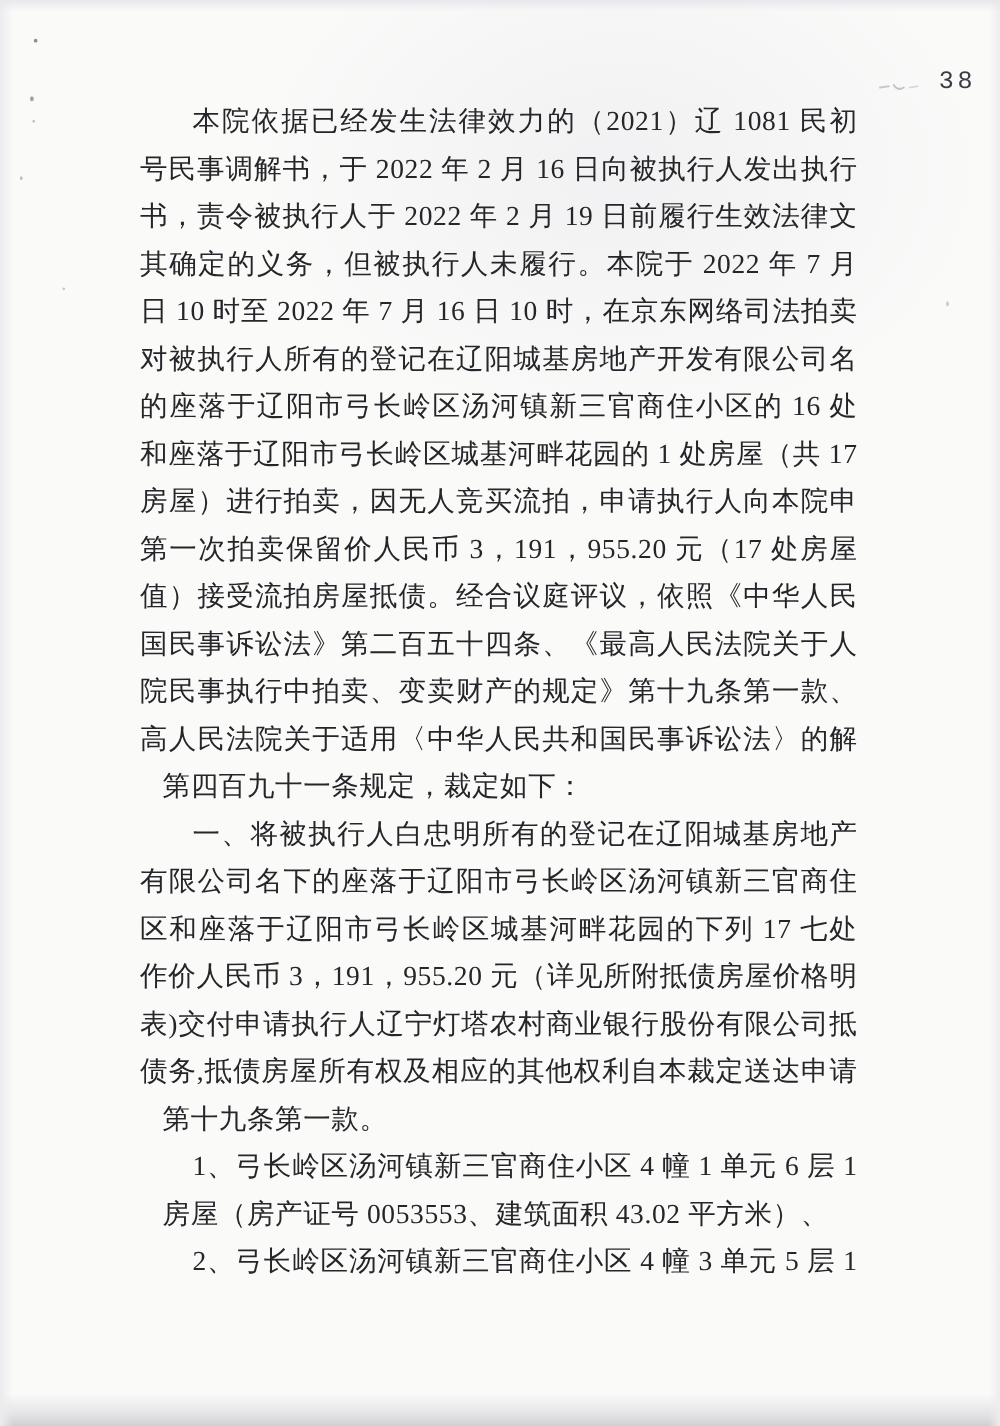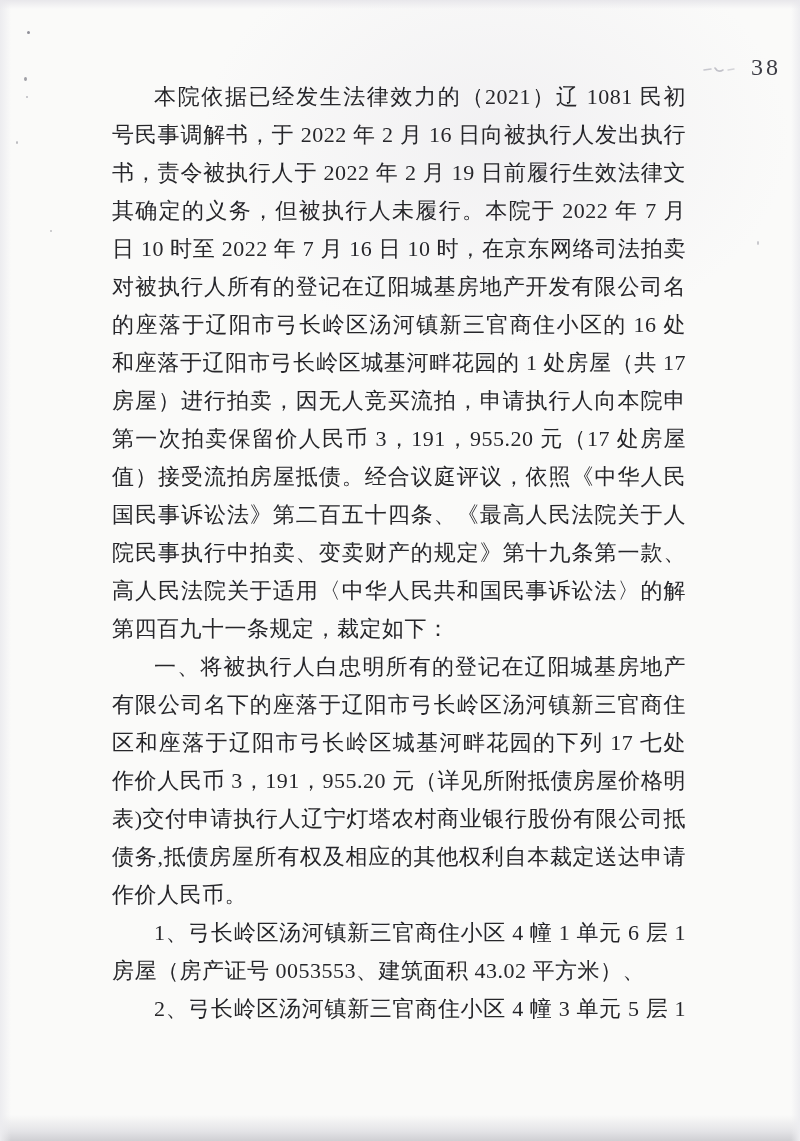--- a/index.html
+++ b/index.html
@@ -40,29 +40,30 @@
     text-align: justify;
     text-align-last: justify;
     text-justify: inter-character;
     overflow: hidden;
     letter-spacing: 0.5px;
   }
   .line.indent { padding-left: 42px; }
   .line.left {
     text-align: center;
     text-align-last: left;
+    margin-left: 18px;
   }
   .page-num {
     position: absolute;
     left: 751px;
     top: 54px;
-    font-size: 24px;
+    font-size: 20px;
     letter-spacing: 3px;
     color: #3c3c44;
-    font-family: Liberation Serif, serif;
+    font-family: Liberation Mono, monospace;
   }
   .scribble {
     position: absolute;
     left: 702px;
     top: 62px;
   }
   .speck {
     position: absolute;
     border-radius: 50%;
     background: #8f8f98;
@@ -103,19 +104,19 @@
       <div class="line">国民事诉讼法》第二百五十四条、《最高人民法院关于人民法</div>
       <div class="line">院民事执行中拍卖、变卖财产的规定》第十九条第一款、《最</div>
       <div class="line">高人民法院关于适用〈中华人民共和国民事诉讼法〉的解释》</div>
       <div class="line left">第四百九十一条规定，裁定如下：</div>
       <div class="line indent">一、将被执行人白忠明所有的登记在辽阳城基房地产开发</div>
       <div class="line">有限公司名下的座落于辽阳市弓长岭区汤河镇新三官商住小</div>
       <div class="line">区和座落于辽阳市弓长岭区城基河畔花园的下列 17 七处房屋</div>
       <div class="line">作价人民币 3，191，955.20 元（详见所附抵债房屋价格明细</div>
       <div class="line">表)交付申请执行人辽宁灯塔农村商业银行股份有限公司抵偿</div>
       <div class="line">债务,抵债房屋所有权及相应的其他权利自本裁定送达申请执</div>
-      <div class="line left">作价人民币。</div>
+      <div class="line left">第十九条第一款。</div>
       <div class="line indent">1、弓长岭区汤河镇新三官商住小区 4 幢 1 单元 6 层 1 号</div>
       <div class="line left">房屋（房产证号 0053553、建筑面积 43.02 平方米）、</div>
       <div class="line indent">2、弓长岭区汤河镇新三官商住小区 4 幢 3 单元 5 层 1 号</div>
     </div>
 
 </div>
 
 </body></html>

